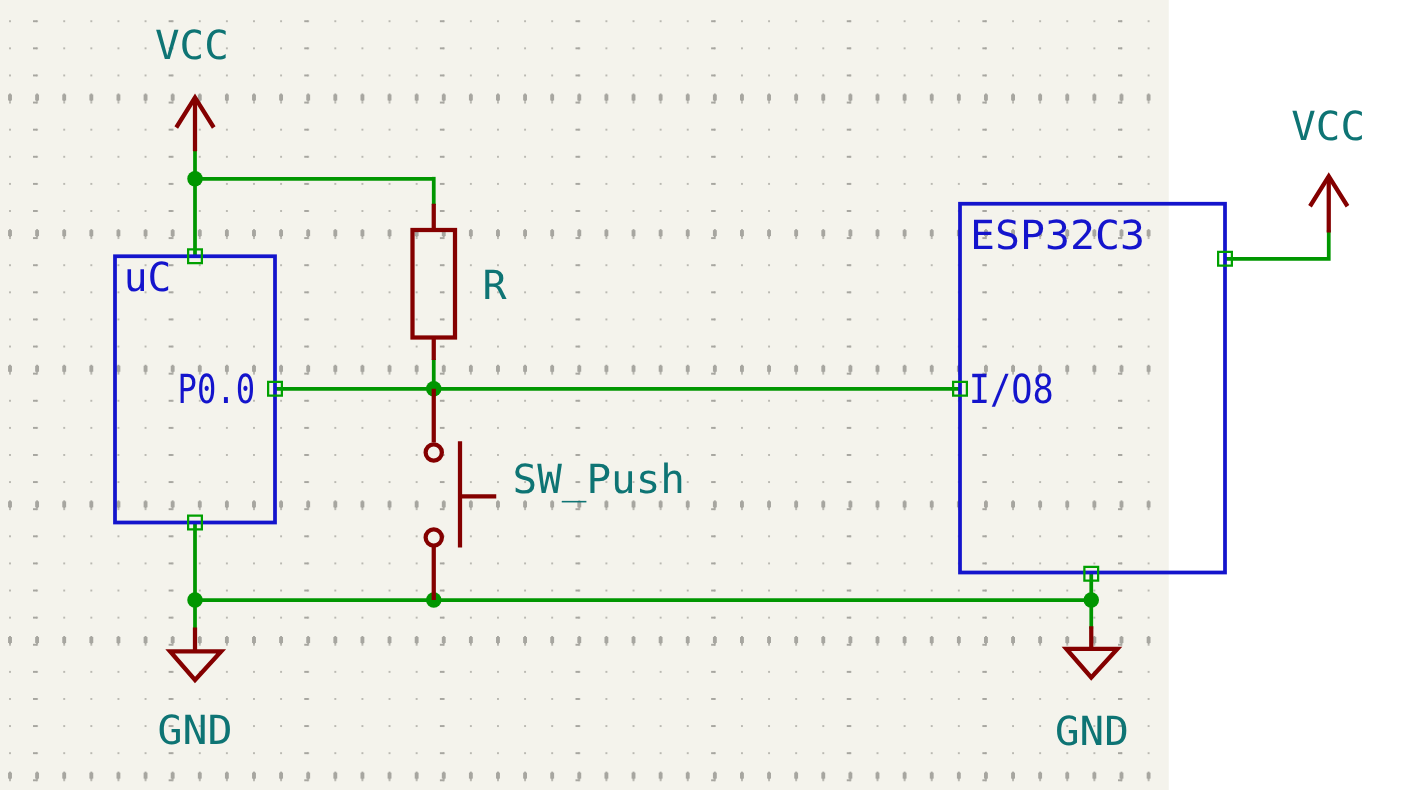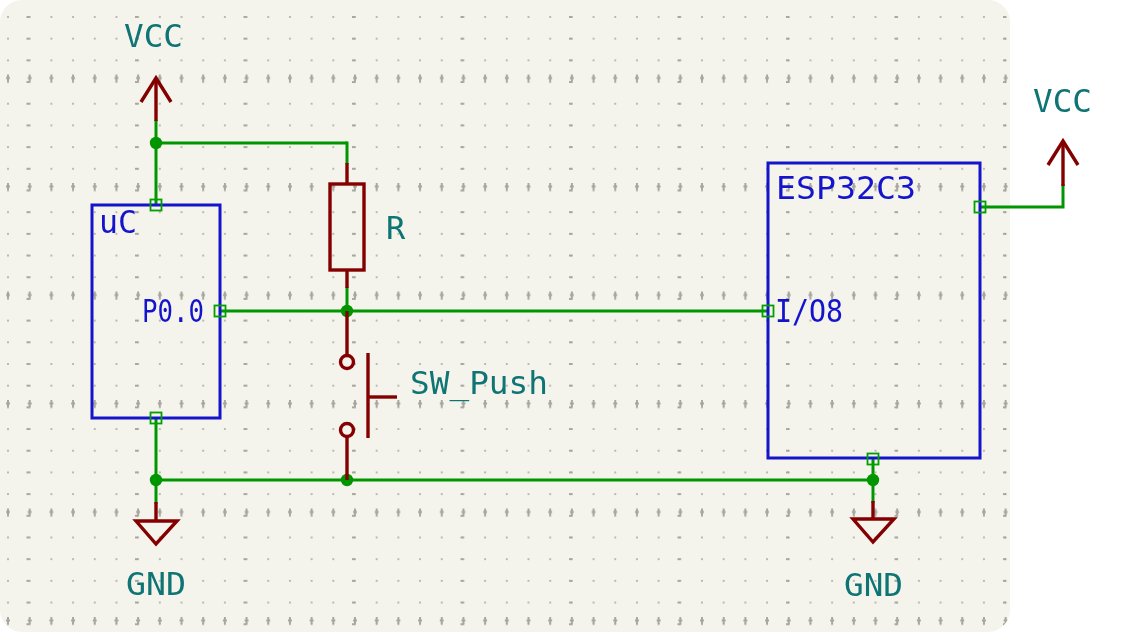--- a/index.html
+++ b/index.html
@@ -1,31 +1,30 @@
 <!DOCTYPE html>
 <html><head>
 <meta charset="utf-8">
 <style>
   html,body{margin:0;padding:0;}
   body{
     width:1129px;height:632px;overflow:hidden;
     font-family:"DejaVu Sans Mono", monospace;
   }
   .canvas{
-    position:relative;width:1010px;height:632px;
+    position:relative;width:935px;height:632px;
     background-color:#f4f3ec;
     
     background-image:
       radial-gradient(ellipse 2.4px 1.1px at center, #a7a6a0 0 1.5px, rgba(0,0,0,0) 1.6px),
       radial-gradient(ellipse 1.1px 2.4px at center, #a7a6a0 0 1.5px, rgba(0,0,0,0) 1.6px),
       radial-gradient(circle at center, #bab9b2 0 1.0px, rgba(0,0,0,0) 1.15px);
     background-size:108.5px 21.7px, 21.7px 108.5px, 21.7px 21.7px;
     background-position:-26.25px 6.15px, -2.85px 23.75px, -2.85px 6.15px;
     cursor:crosshair;
-    border-radius:22px;
   }
   svg{position:absolute;left:0;top:0;}
   .wire{stroke:#009600;stroke-width:3;fill:none;}
   .junction{fill:#009600;stroke:none;}
   .pinsq{stroke:#00a000;stroke-width:1.8;fill:none;}
   .device{stroke:#840000;stroke-width:3.4;fill:none;}
   .compbox{stroke:#1414cc;stroke-width:3;fill:none;}
   text{font-family:"DejaVu Sans Mono", monospace;}
   .fieldtxt{fill:#0e7474;font-size:32px;}
   .comptxt{fill:#1414cc;font-size:32px;}

